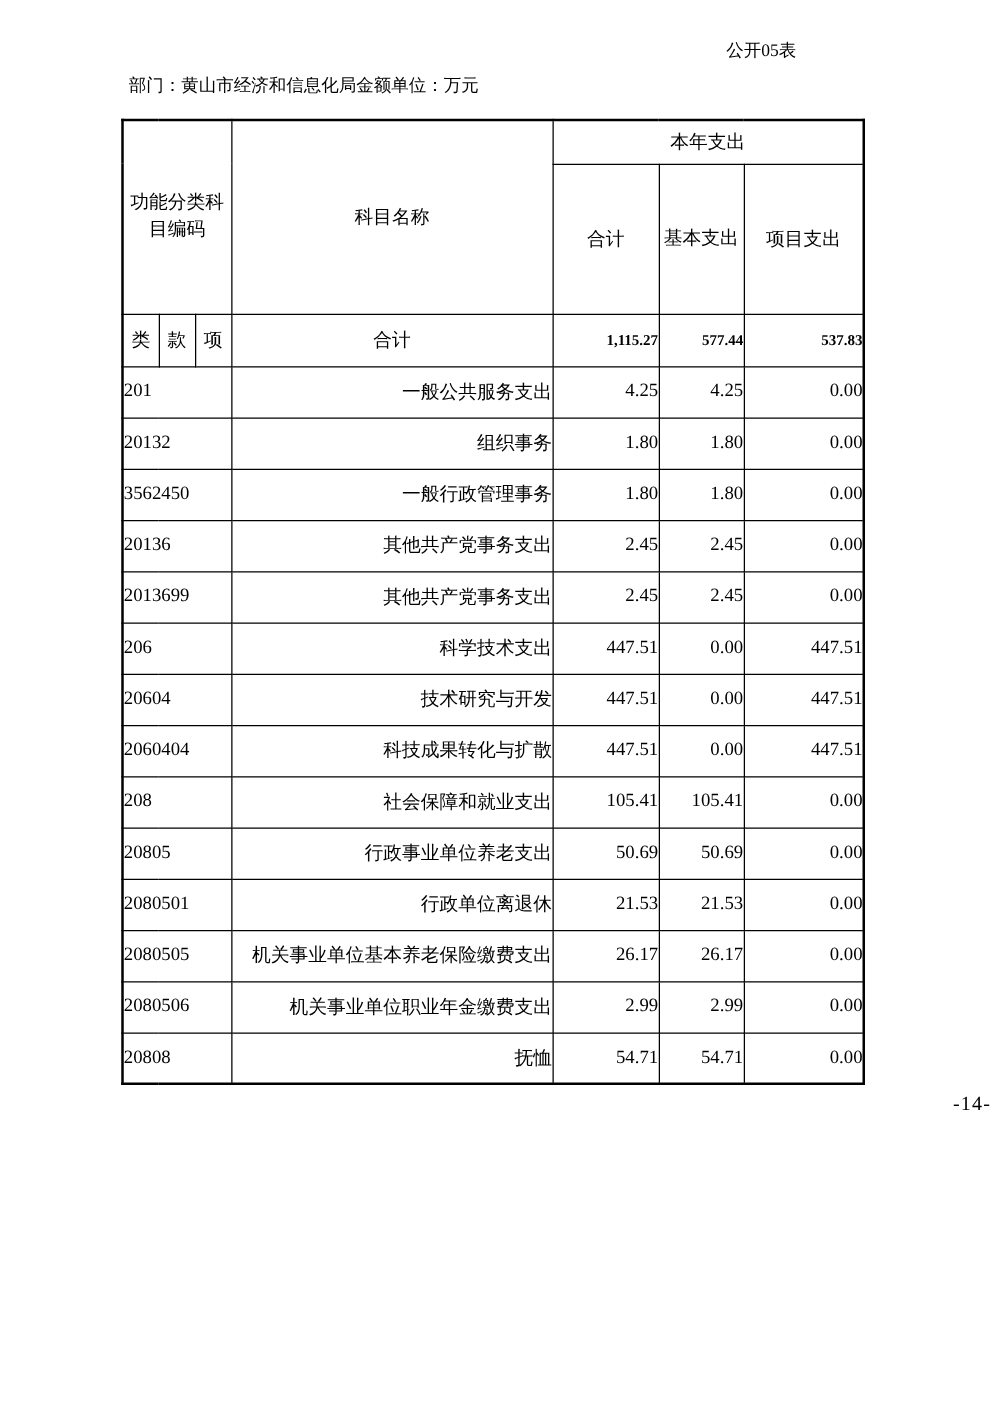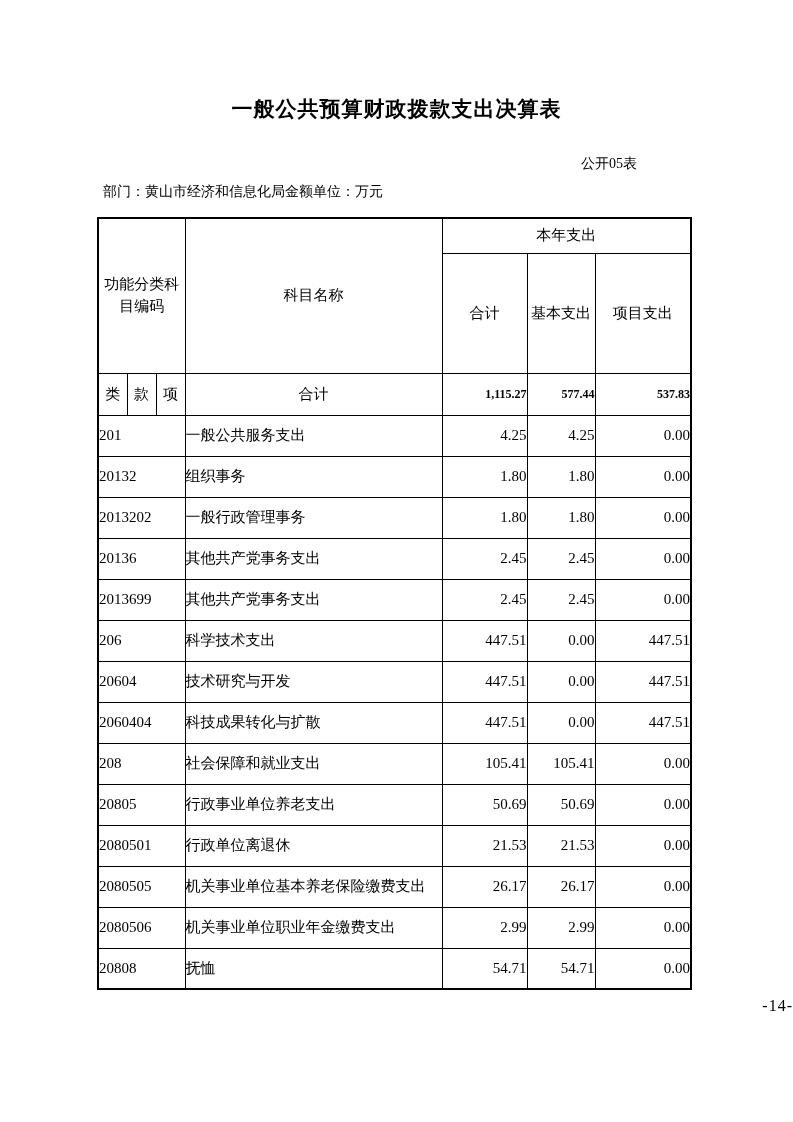--- a/index.html
+++ b/index.html
@@ -72,21 +72,21 @@
     text-align: center;
     line-height: 1.35;
     padding: 0 11px;
   }
   td.code {
     text-align: left;
     padding-left: 8px;
     font-size: 14px;
   }
   td.name {
-    text-align: left;
+    text-align: right;
     padding-left: 13px;
     font-size: 14px;
   }
   td.num {
     text-align: right;
     padding-right: 10px;
     font-size: 14px;
   }
   tr.total-row td.num {
     font-weight: bold;
@@ -102,21 +102,20 @@
     text-align: right;
     font-size: 16px;
     letter-spacing: 1px;
   }
 </style>
 </head>
 <body>
 
 <div class="page">
 
-  <h1 class="doc-title">一般公共预算财政拨款支出决算表</h1>
 
   <div class="form-number">公开05表</div>
 
   <div class="dept-line">部门：黄山市经济和信息化局金额单位：万元</div>
 
   <table class="report">
     <colgroup>
       <col style="width:29px">
         <col style="width:29px">
         <col style="width:29px">
@@ -157,21 +156,21 @@
 
   <tr class="data-row">
     <td class="code" colspan="3">20132</td>
     <td class="name">组织事务</td>
     <td class="num">1.80</td>
     <td class="num">1.80</td>
     <td class="num">0.00</td>
   </tr>
 
   <tr class="data-row">
-    <td class="code" colspan="3">2013202</td>
+    <td class="code" colspan="3">3562450</td>
     <td class="name">一般行政管理事务</td>
     <td class="num">1.80</td>
     <td class="num">1.80</td>
     <td class="num">0.00</td>
   </tr>
 
   <tr class="data-row">
     <td class="code" colspan="3">20136</td>
     <td class="name">其他共产党事务支出</td>
     <td class="num">2.45</td>

